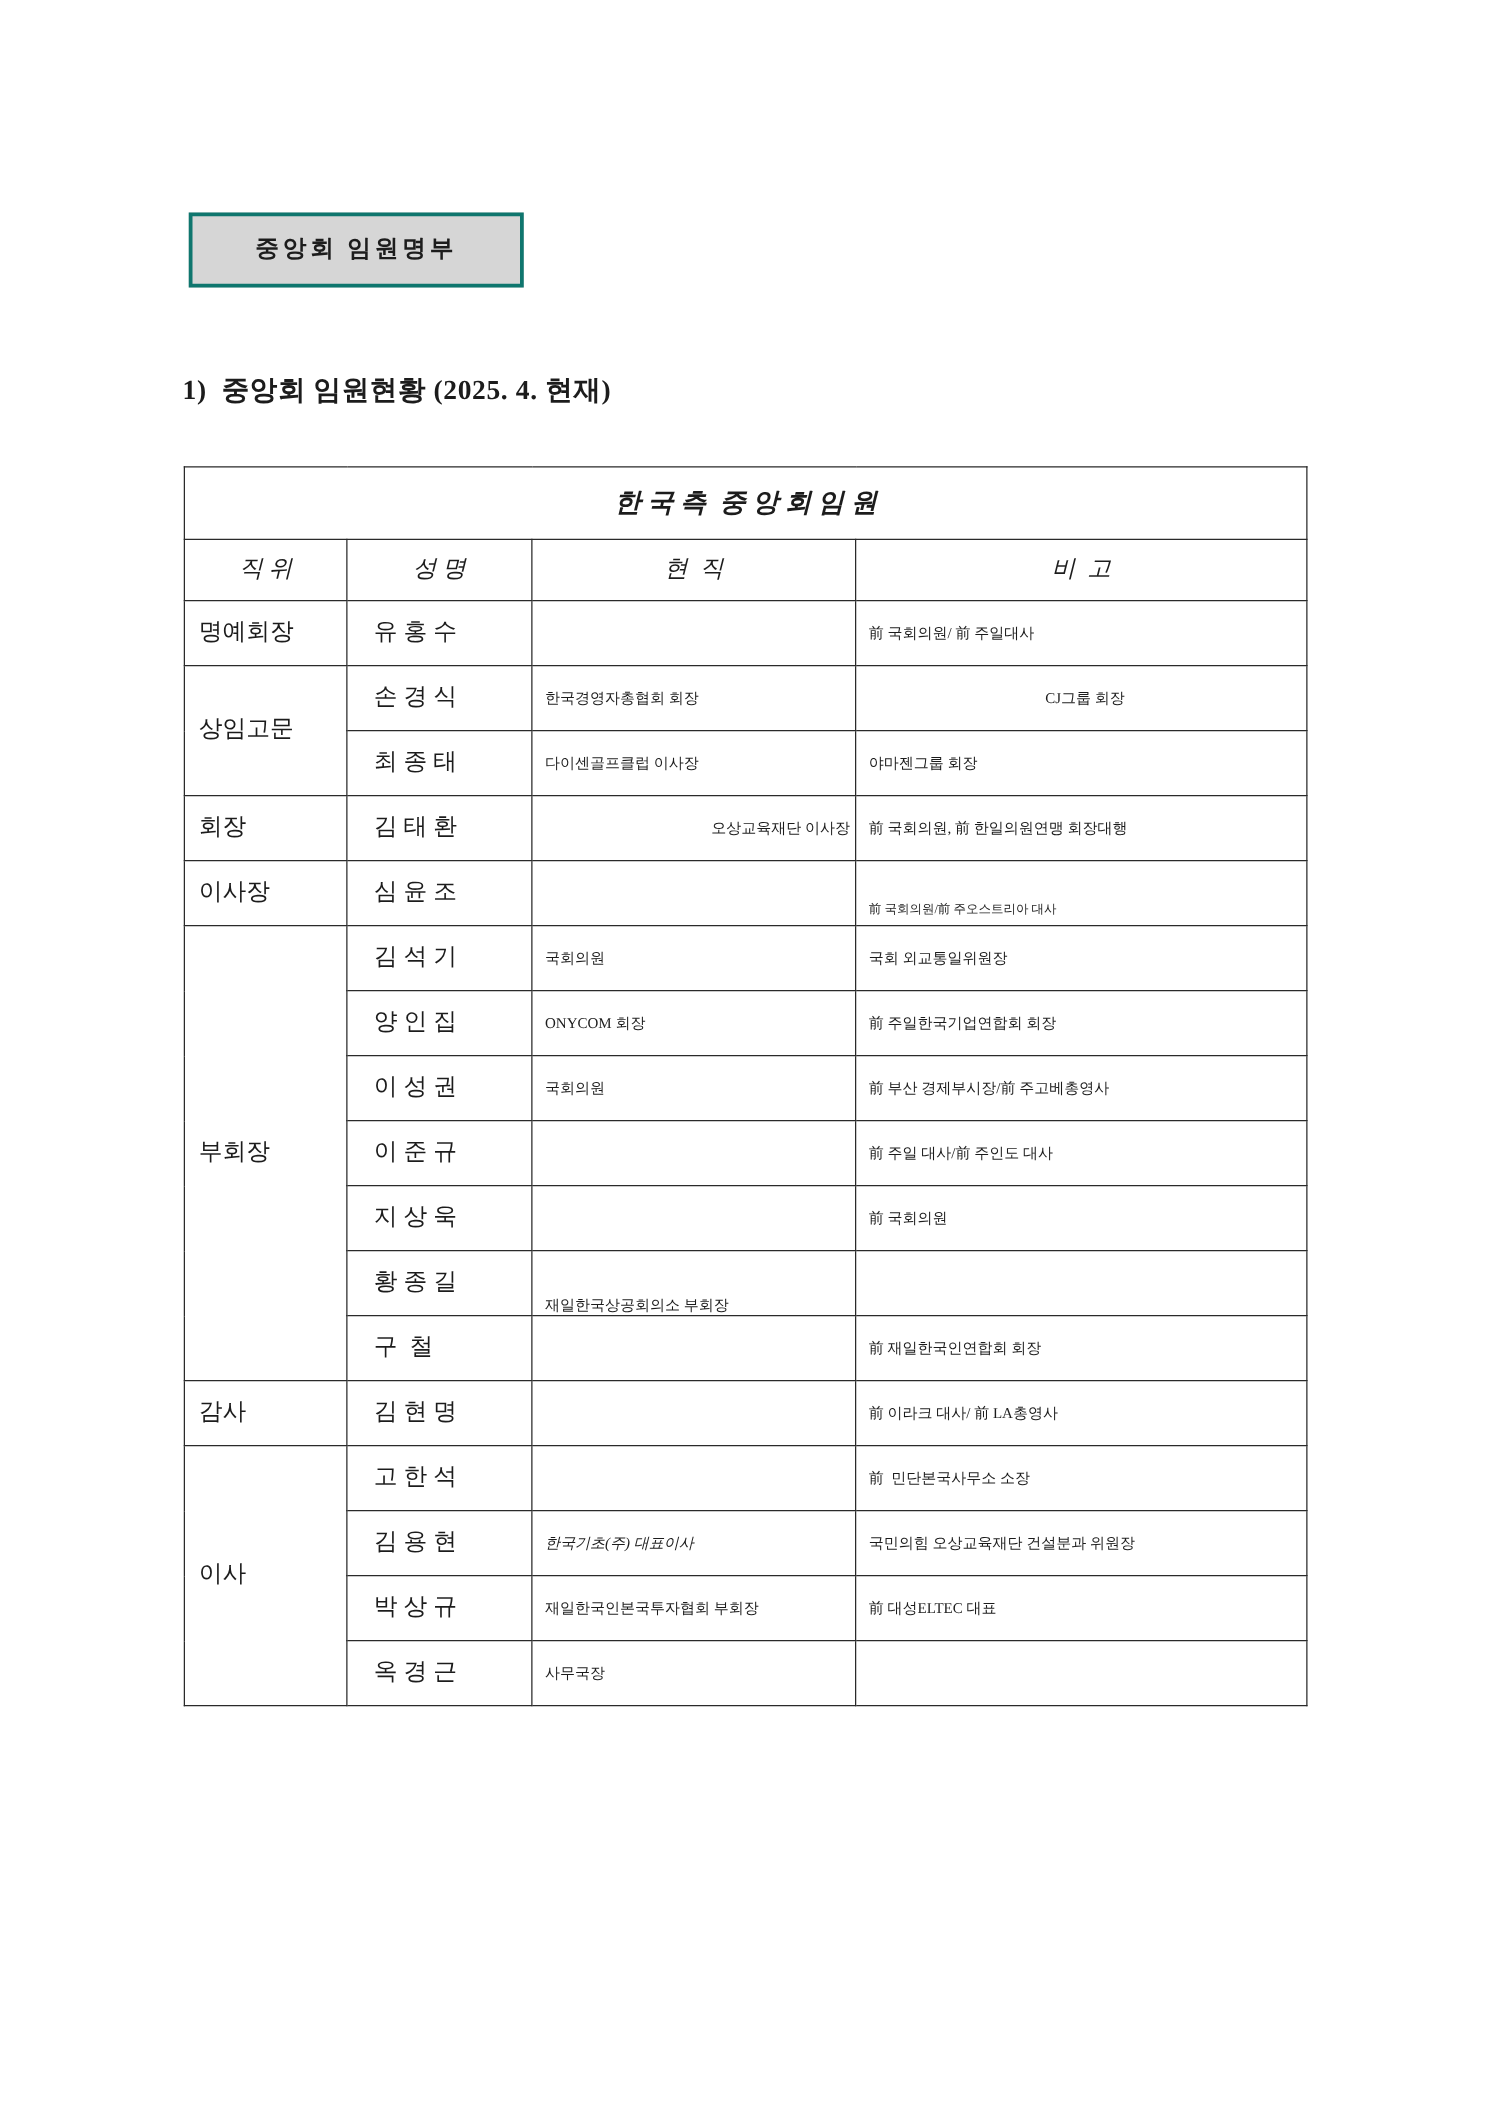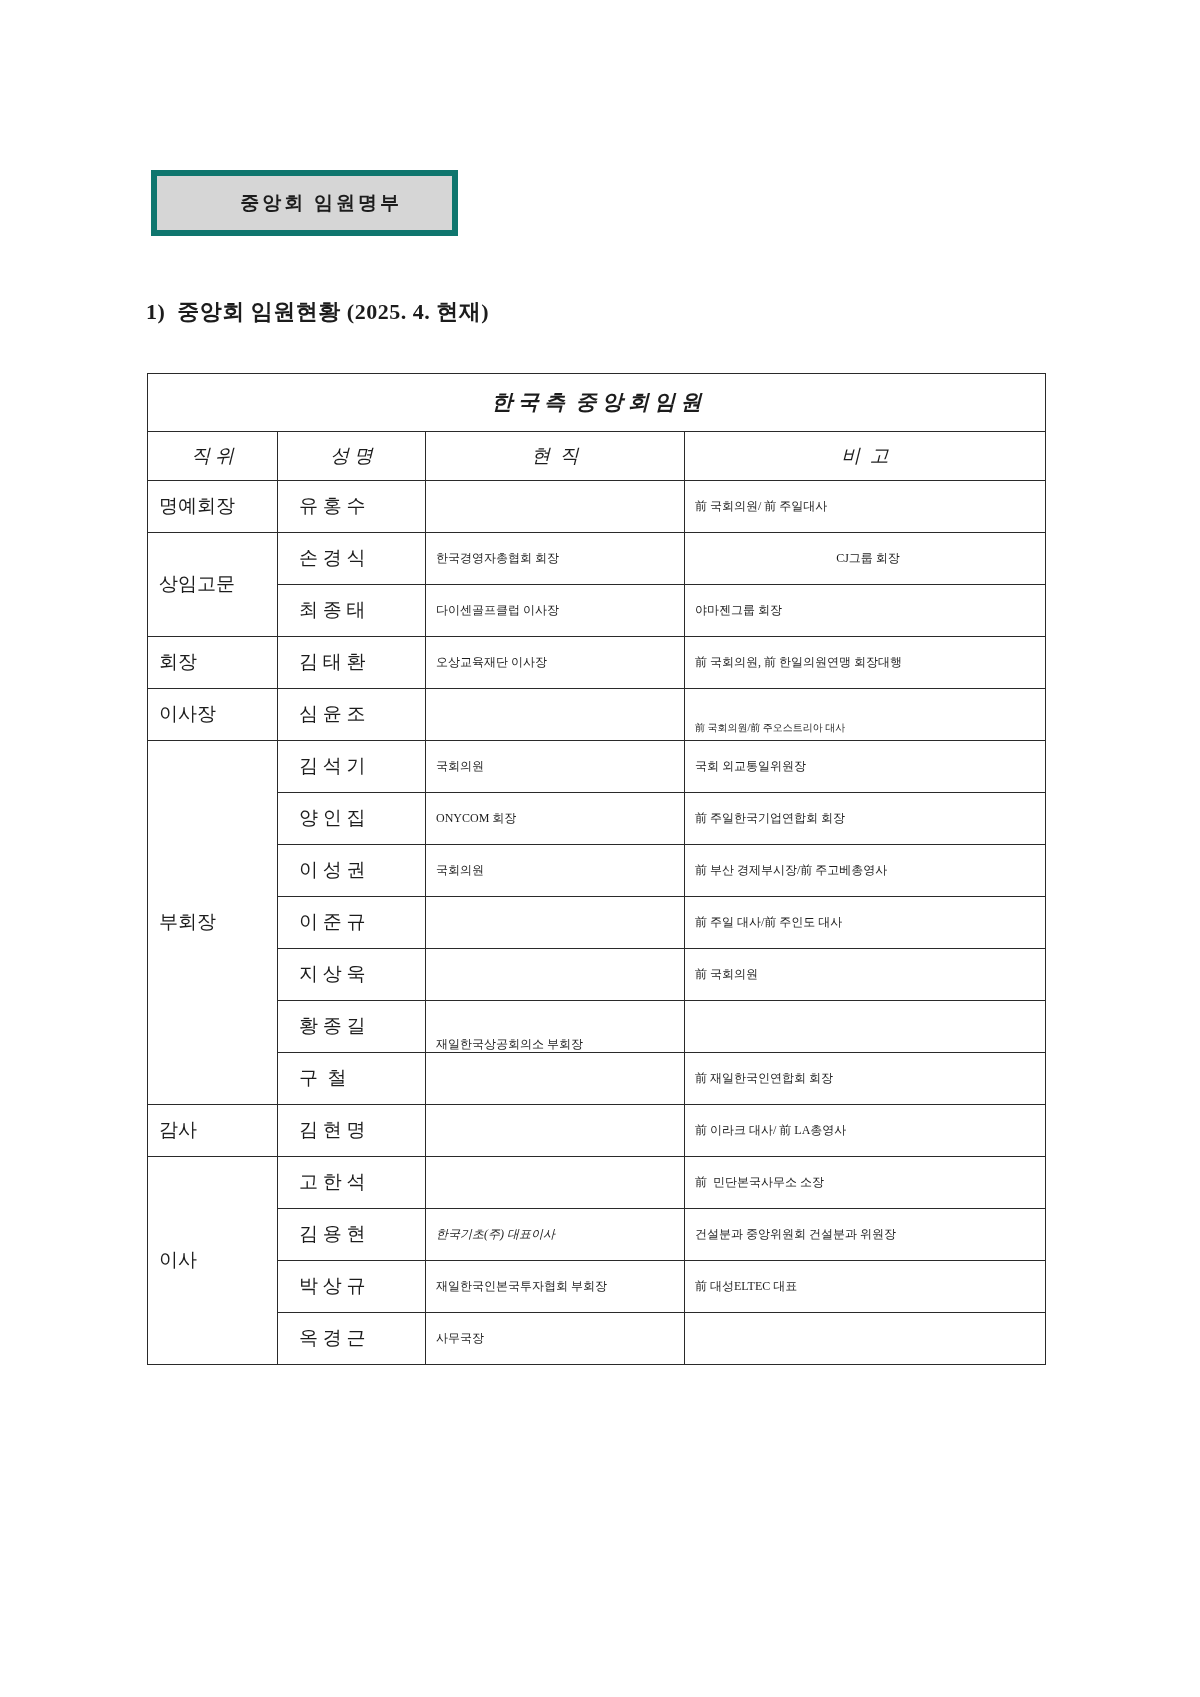--- a/index.html
+++ b/index.html
@@ -8,25 +8,24 @@
     width:1200px; height:1697px;
     background:#ffffff;
     font-family:"Liberation Serif","DejaVu Serif",serif;
     color:#1c1c1c;
     overflow:hidden;
   }
   .title-box {
     position:absolute; left:151px; top:170px;
     width:262px; height:54px;
     background:#d6d6d6;
-    border:6px solid #0f766e;
+    border:3px solid #0f766e;
     display:flex; align-items:center; justify-content:center;
     font-size:25px; font-weight:bold; letter-spacing:3px;
     white-space:pre;
-    padding-left:33px;
   }
   .section-heading {
     position:absolute; left:146px; top:297px;
     font-size:22px; font-weight:bold;
     white-space:pre; letter-spacing:0.5px;
   }
   table.officers {
     position:absolute; left:147px; top:373px;
     width:898px;
     border-collapse:collapse;
@@ -141,21 +140,21 @@
     </tr>
 
     <tr class="data-row">
       <td class="pos-cell">
             <span class="cell-text">회장</span>
           </td>
       <td class="name-cell">
             <span class="cell-text">김 태 환</span>
           </td>
       <td class="cur-cell">
-            <span class="cell-text" style="font-size: 12px;">오상교육재단 이사장</span>
+            <span class="cell-text" style="font-size: 12px; text-align: right;">오상교육재단 이사장</span>
           </td>
       <td class="note-cell">
             <span class="cell-text" style="font-size: 12px;">前 국회의원, 前 한일의원연맹 회장대행</span>
           </td>
     </tr>
 
     <tr class="data-row">
       <td class="pos-cell">
             <span class="cell-text">이사장</span>
           </td>
@@ -281,21 +280,21 @@
           </td>
     </tr>
     <tr class="data-row">
       <td class="name-cell">
             <span class="cell-text">김 용 현</span>
           </td>
       <td class="cur-cell">
             <span class="cell-text" style="font-size: 12px; font-style: italic;">한국기초(주) 대표이사</span>
           </td>
       <td class="note-cell">
-            <span class="cell-text" style="font-size: 12px;">건설분과 중앙위원회 건설분과 위원장</span>
+            <span class="cell-text" style="font-size: 12px;">국민의힘 오상교육재단 건설분과 위원장</span>
           </td>
     </tr>
     <tr class="data-row">
       <td class="name-cell">
             <span class="cell-text">박 상 규</span>
           </td>
       <td class="cur-cell">
             <span class="cell-text" style="font-size: 12px;">재일한국인본국투자협회 부회장</span>
           </td>
       <td class="note-cell">

